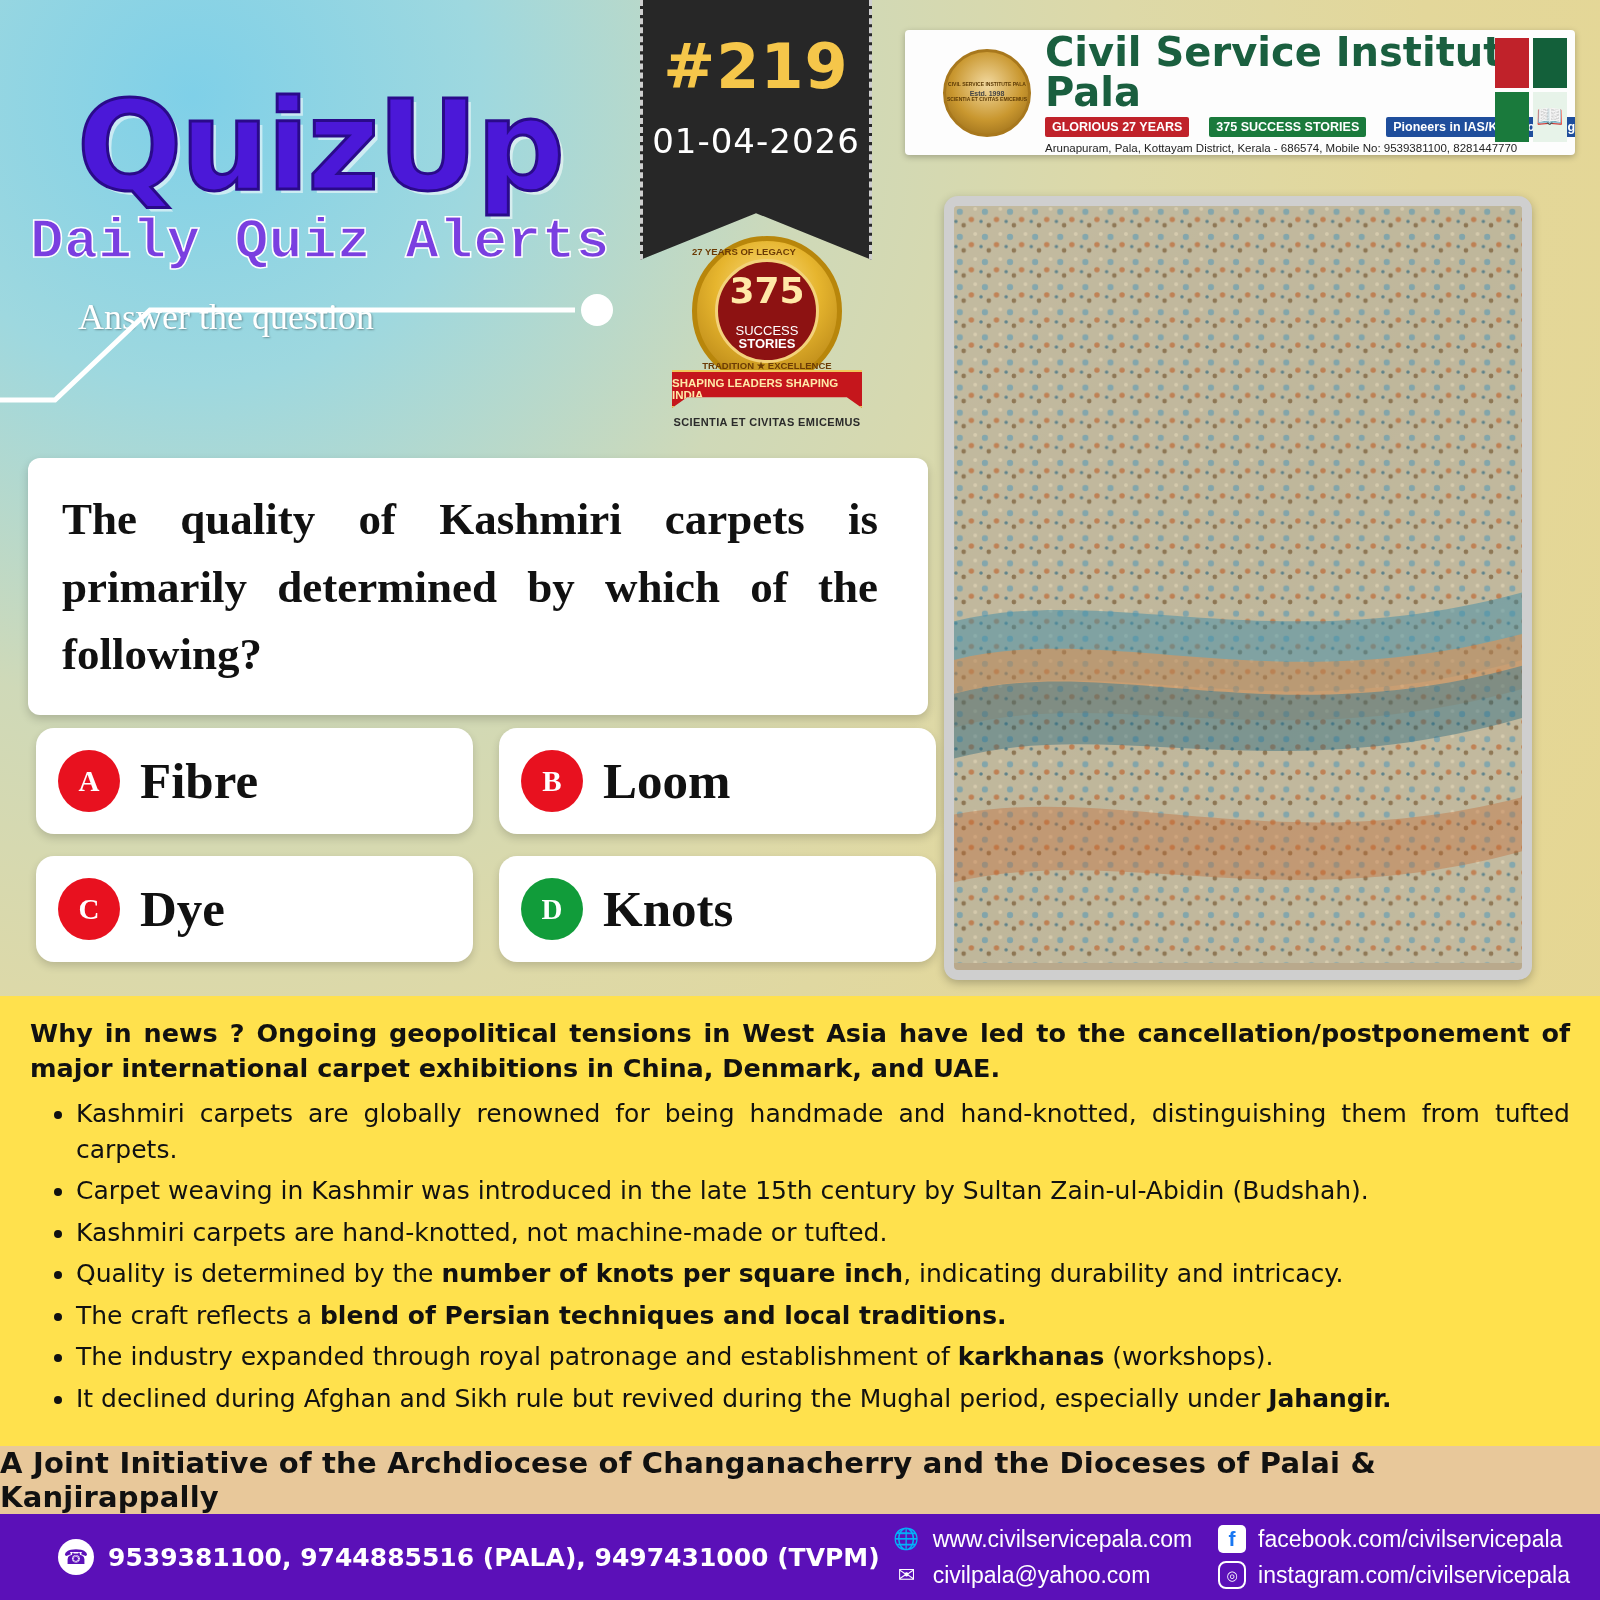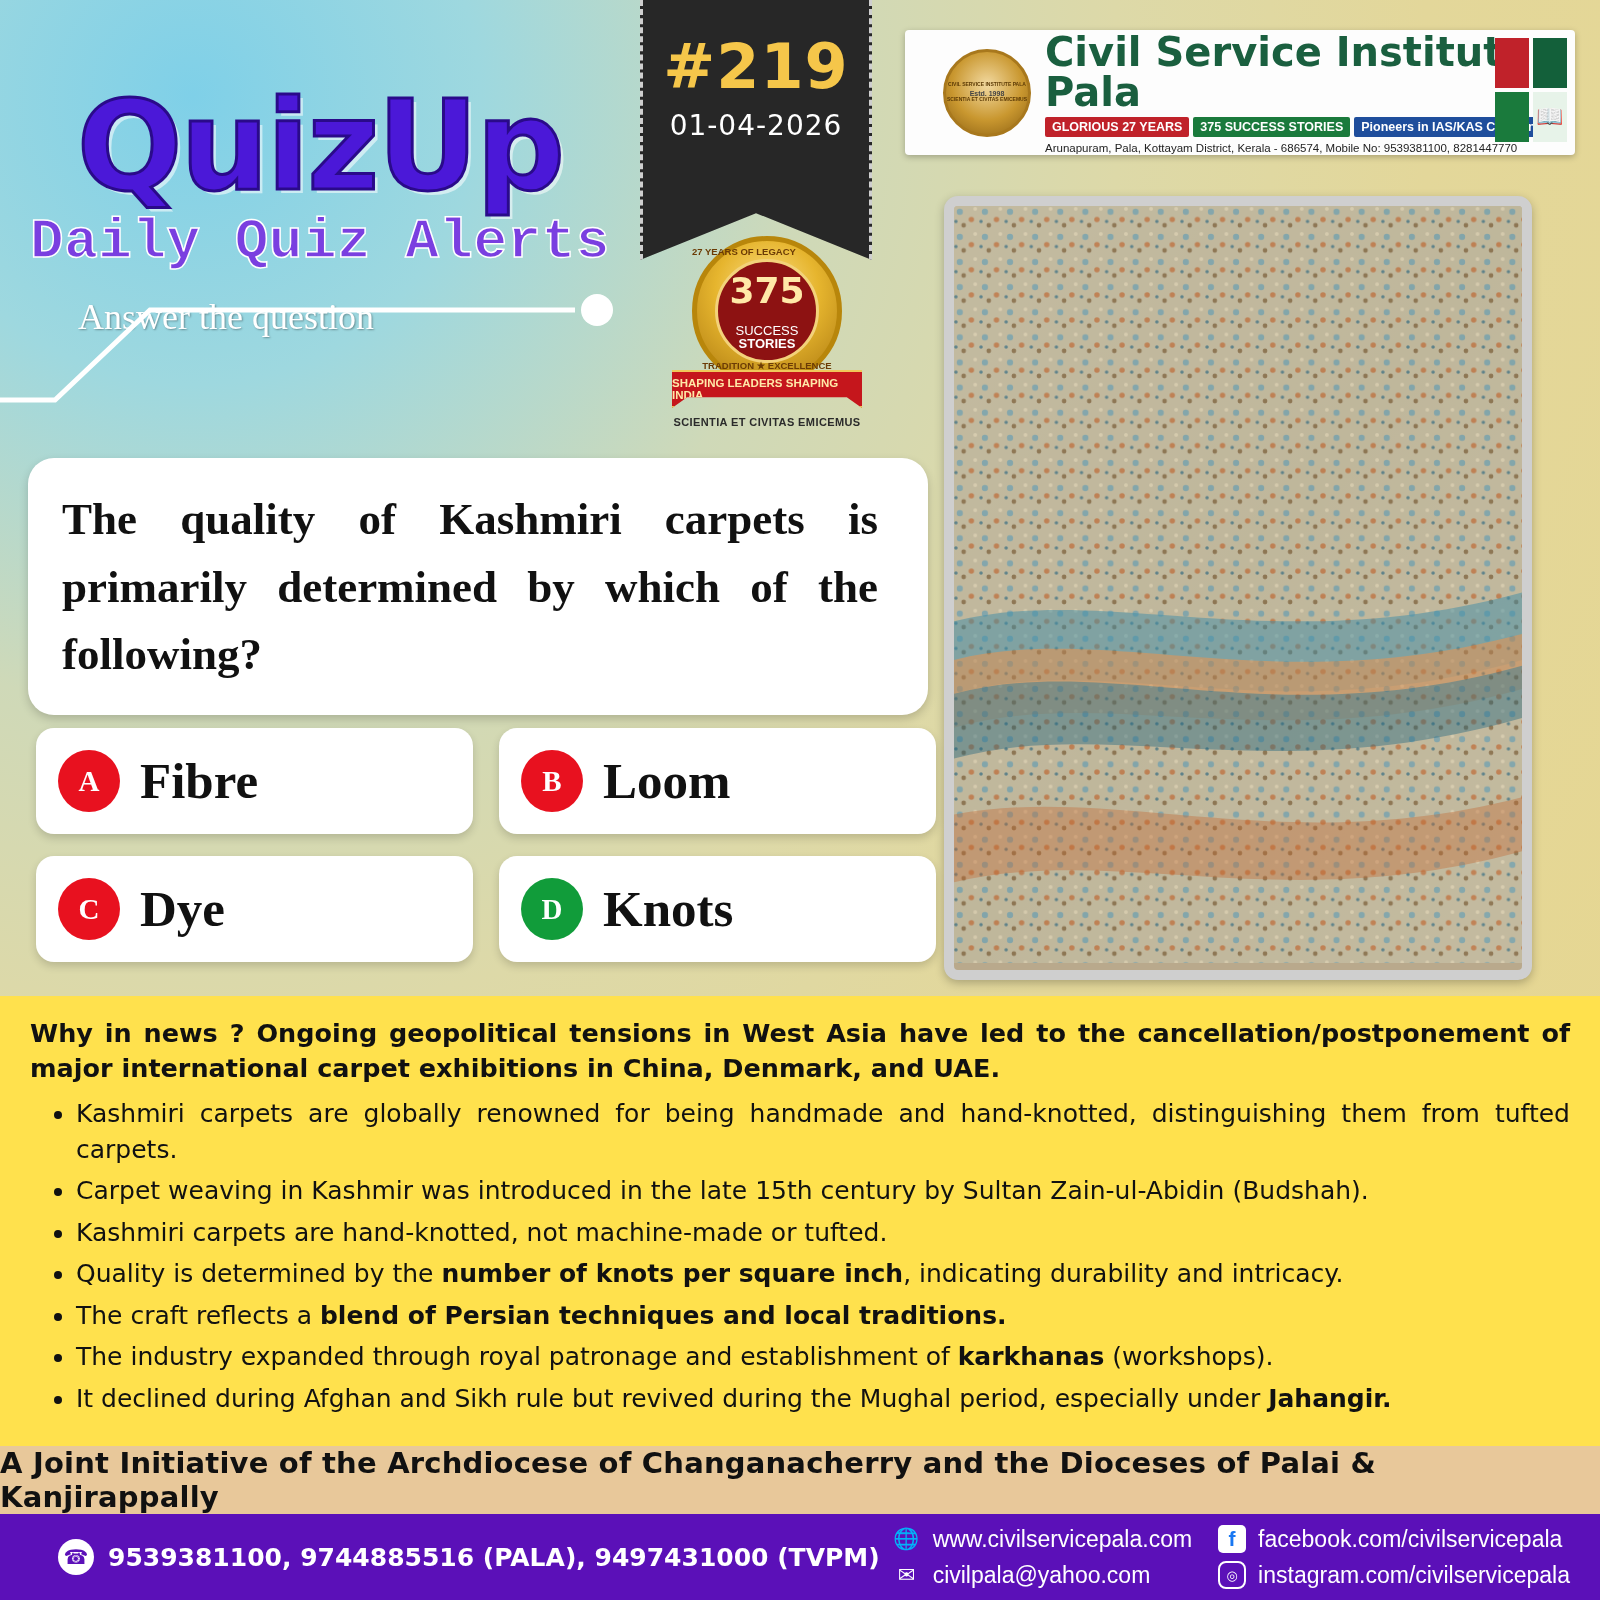--- a/index.html
+++ b/index.html
@@ -28,21 +28,21 @@
     border-left:3px dashed #cfcfcf;
     border-right:3px dashed #cfcfcf;
   }
   .tag .num {
     font-family:"DejaVu Sans", sans-serif;
     font-weight:bold; font-size:62px; color:#f5c64a;
     margin-top:30px; letter-spacing:1px;
   }
   .tag .date {
     font-family:"DejaVu Sans", sans-serif;
-    font-size:28px; color:#ffffff; margin-top:6px; letter-spacing:1px;
+    font-size:34px; color:#ffffff; margin-top:18px; letter-spacing:1px;
   }
 
   
   .inst {
     position:absolute; left:905px; top:30px; width:670px; height:125px;
     background:#fdfdfd; border-radius:4px;
     box-shadow:0 2px 6px rgba(0,0,0,.25);
     display:flex; align-items:center; overflow:hidden;
   }
   .inst .seal {
@@ -53,21 +53,21 @@
     color:#5c3a05; font-size:6px; text-align:center; line-height:1.1; font-weight:bold;
     flex:0 0 auto;
   }
   .inst .seal .ring { font-size:5px; }
   .inst .txt { margin-left:14px; flex:1 1 auto; }
   .inst .name {
     font-family:"DejaVu Sans", sans-serif;
     font-size:40px; font-weight:bold; color:#1a5f3f; line-height:1;
     margin-bottom:5px;
   }
-  .inst .badges { display:flex; gap:4px; margin-bottom:5px;text-align:center; }
+  .inst .badges { display:flex; gap:20px; margin-bottom:5px;text-align:center; }
   .inst .badges span {
     font-size:12.5px; font-weight:bold; color:#fff; padding:3px 7px; border-radius:2px;
     white-space:nowrap;
   }
   .b-red { background:#c0222a; }
   .b-green { background:#1a7a3c; }
   .b-blue { background:#1f4e9c; }
   .inst .addr { font-size:11.5px; color:#222; white-space:nowrap; }
   .inst .estd { font-size:7px; color:#444; text-align:center; margin-top:2px;}
   .inst .flags {
@@ -135,21 +135,21 @@
   .brand .answer {
     font-family:"Liberation Serif", serif;
     font-size:36px; color:#ffffff; margin-top:22px; margin-left:78px;
     text-shadow:1px 1px 2px rgba(0,0,0,.35);
   }
   .swoosh { position:absolute; left:0; top:280px; width:640px; height:130px; }
 
   
   .qcard {
     position:absolute; left:28px; top:458px; width:900px; min-height:240px;
-    background:#fff; border-radius:26px;
+    background:#fff; border-radius:12px;
     box-shadow:0 4px 10px rgba(0,0,0,.18);
     padding:28px 50px 26px 34px;
   }
   .qcard p {
     margin:0; font-family:"Liberation Serif", serif;
     font-size:45px; line-height:1.5; color:#111; text-align:justify;
     font-weight:bold;
   }
 
   

